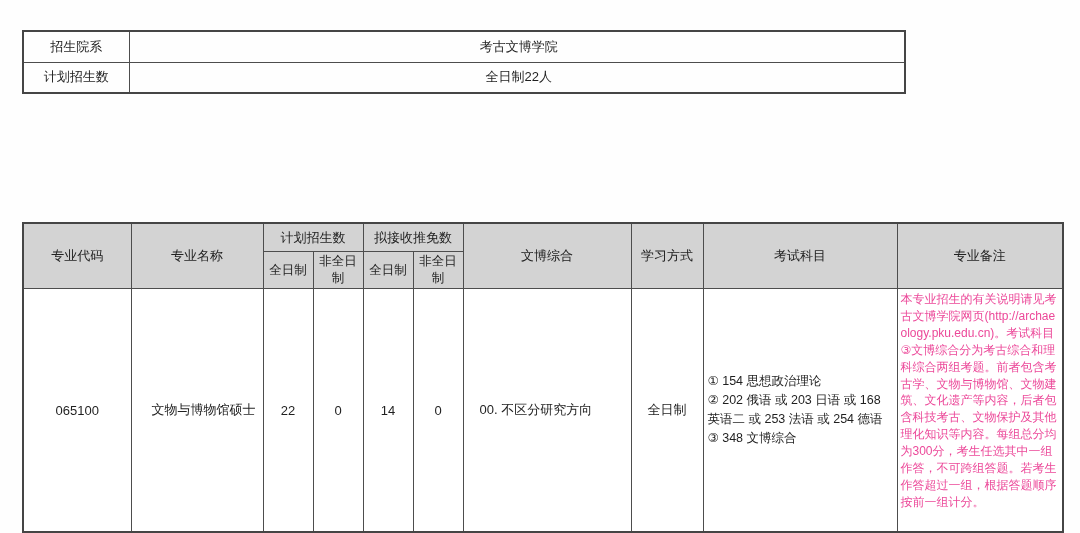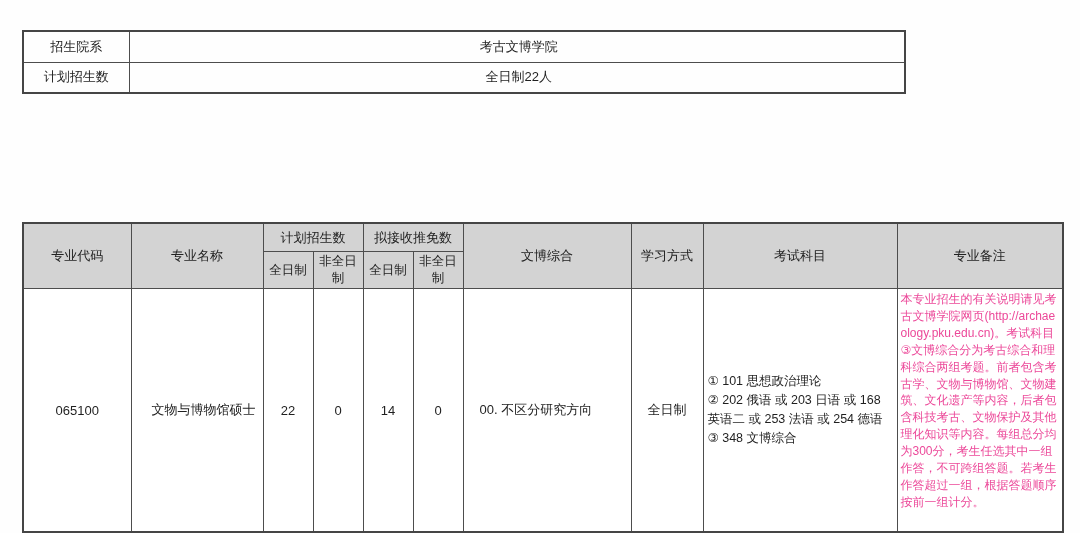--- a/index.html
+++ b/index.html
@@ -118,21 +118,21 @@
       <tr class="data-row">
         <td class="c">065100</td>
         <td class="l">文物与博物馆硕士</td>
         <td class="c">22</td>
         <td class="c">0</td>
         <td class="c">14</td>
         <td class="c">0</td>
         <td class="l" style="padding-left:16px">00. 不区分研究方向</td>
         <td class="c">全日制</td>
         <td class="exam-cell">
-          <span class="exam-line">① 101 思想政治理论</span>
+          <span class="exam-line">① 154 思想政治理论</span>
           <span class="exam-line">② 202 俄语 或 203 日语 或 168 英语二 或 253 法语 或 254 德语</span>
           <span class="exam-line">③ 348 文博综合</span>
         </td>
         <td class="remarks-cell">
           <div class="remarks-text">本专业招生的有关说明请见考古文博学院网页(http://archaeology.pku.edu.cn)。考试科目③文博综合分为考古综合和理科综合两组考题。前者包含考古学、文物与博物馆、文物建筑、文化遗产等内容，后者包含科技考古、文物保护及其他理化知识等内容。每组总分均为300分，考生任选其中一组作答，不可跨组答题。若考生作答超过一组，根据答题顺序按前一组计分。</div>
         </td>
       </tr>
     </tbody>
   </table>
 

